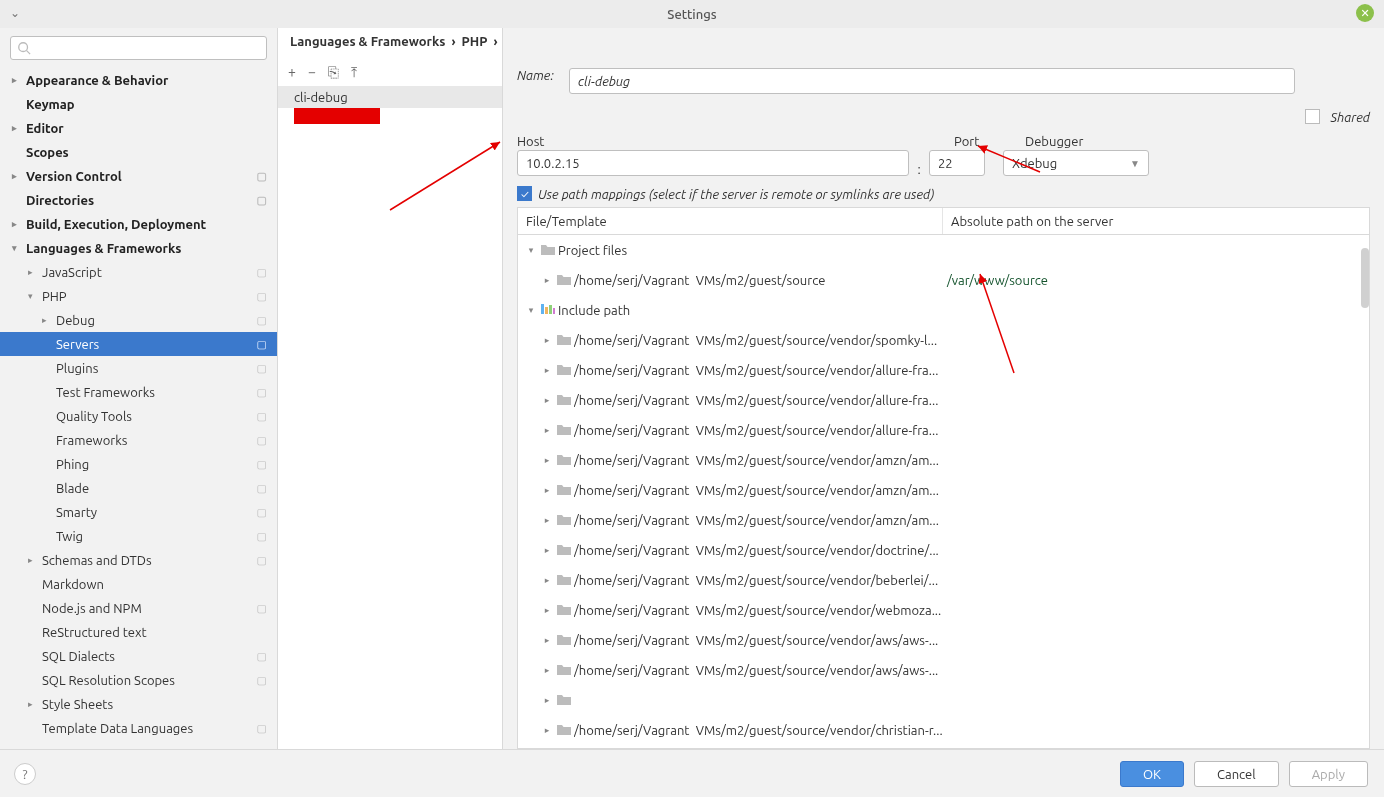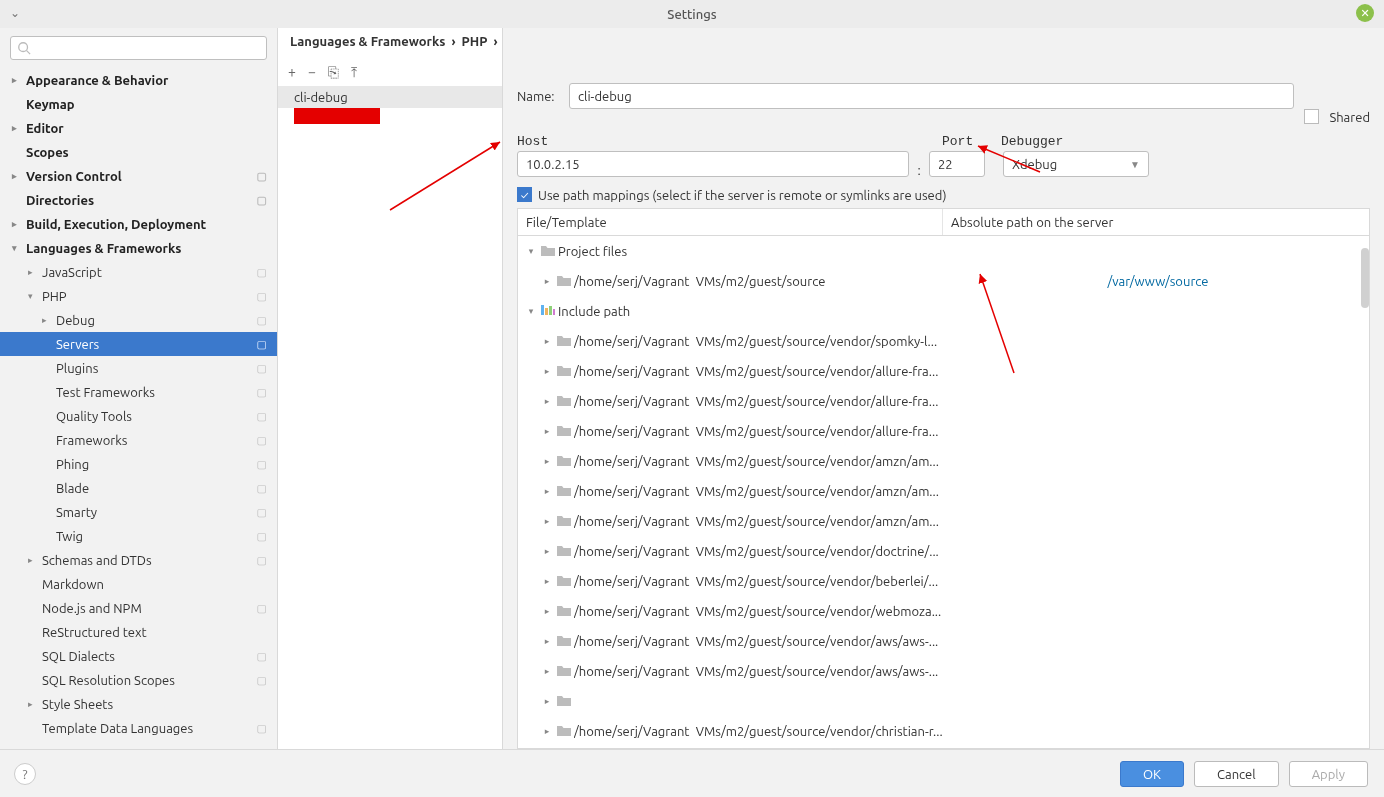--- a/index.html
+++ b/index.html
@@ -34,45 +34,45 @@
 .hint-row { position: absolute; left: 604px; top: 36px; color: #8a8a8a; font-size: 12px; display: flex; align-items: center; gap: 4px; }
 .mid-toolbar { height: 28px; display: flex; align-items: center; gap: 12px; padding-left: 10px; color: #666; }
 .mid-toolbar span { font-size: 14px; }
 .mid-list { flex: 1; }
 .mid-item { height: 22px; display: flex; align-items: center; padding-left: 16px; }
 .mid-item.sel { background: #e8e8e8; }
 .red-block { margin: 0 0 0 16px; width: 86px; height: 16px; background: #e40000; }
 
 
 .rightcol { flex: 1; background: #f2f2f2; display: flex; flex-direction: column; padding-top: 34px; position: relative; }
-.form-row { display: flex; align-items: center; padding: 6px 14px; gap: 10px; }
+.form-row { display: flex; padding: 6px 14px; gap: 10px; font-style: italic; }
 .label { color: #333; }
 .txt { height: 26px; border: 1px solid #bfbfbf; border-radius: 3px; background: #fff; padding: 0 8px; display: flex; align-items: center; }
 .chk { width: 15px; height: 15px; border: 1px solid #3b79cc; background: #3b79cc; display: inline-flex; align-items: center; justify-content: center; color: #fff; font-size: 11px; margin-right: 6px; flex: none; }
 .chk.empty { background: #fff; border-color: #bbb; }
 .combo { height: 26px; border: 1px solid #bfbfbf; border-radius: 3px; background: #fff; padding: 0 8px; display: flex; align-items: center; justify-content: space-between; }
 .combo .car { color: #888; font-size: 10px; }
 
-.hpd-row { display: flex; padding: 4px 14px 2px; gap: 4px; font-family: Liberation Mono, monospace; }
+.hpd-row { display: flex; padding: 4px 14px 2px; gap: 16px; }
 .hpd-row .hlabel { width: 421px; }
 .hpd-row .plabel { width: 55px; }
 .hpd-input-row { display: flex; align-items: flex-end; padding: 0 14px 6px; }
 .hpd-input-row .host { width: 392px; }
 .hpd-input-row .colon { width: 20px; text-align: center; }
 .hpd-input-row .port { width: 56px; }
 .hpd-input-row .gap { width: 18px; }
 .hpd-input-row .dbg { width: 146px; }
 
 .maps-header { display: flex; border: 1px solid #d9d9d9; background: #fff; margin: 0 14px; }
 .maps-header .c1 { width: 425px; padding: 6px 8px; border-right: 1px solid #e5e5e5; }
 .maps-header .c2 { flex: 1; padding: 6px 8px; }
 .maps-body { flex: 1; margin: 0 14px; border: 1px solid #d9d9d9; border-top: none; background: #fff; overflow: hidden; }
 .map-row { display: flex; height: 30px; align-items: center; }
 .map-row .left { width: 425px; display: flex; align-items: center; overflow: hidden; white-space: nowrap; }
-.map-row .right { flex: 1; padding-left: 4px; color: #0369a1; text-align: center; }
+.map-row .right { flex: 1; padding-left: 4px; color: #14532d; }
 .map-row .ar { width: 14px; margin-left: 4px; font-size: 9px; color: #888; text-align: center; }
 .map-row .fold { width: 14px; margin-left: 2px; }
 .map-row .txtn { margin-left: 4px; overflow: hidden; text-overflow: ellipsis; }
 .indent0 { padding-left: 2px; }
 .indent1 { padding-left: 18px; }
 .indent2 { padding-left: 18px; }
 .scrollbar-stub { position: absolute; right: 15px; top: 220px; width: 8px; height: 60px; background: #d0d0d0; border-radius: 4px; }
 
 
 .footer { height: 48px; border-top: 1px solid #d9d9d9; display: flex; align-items: center; justify-content: flex-end; padding: 0 16px; gap: 10px; background: #f2f2f2; }

